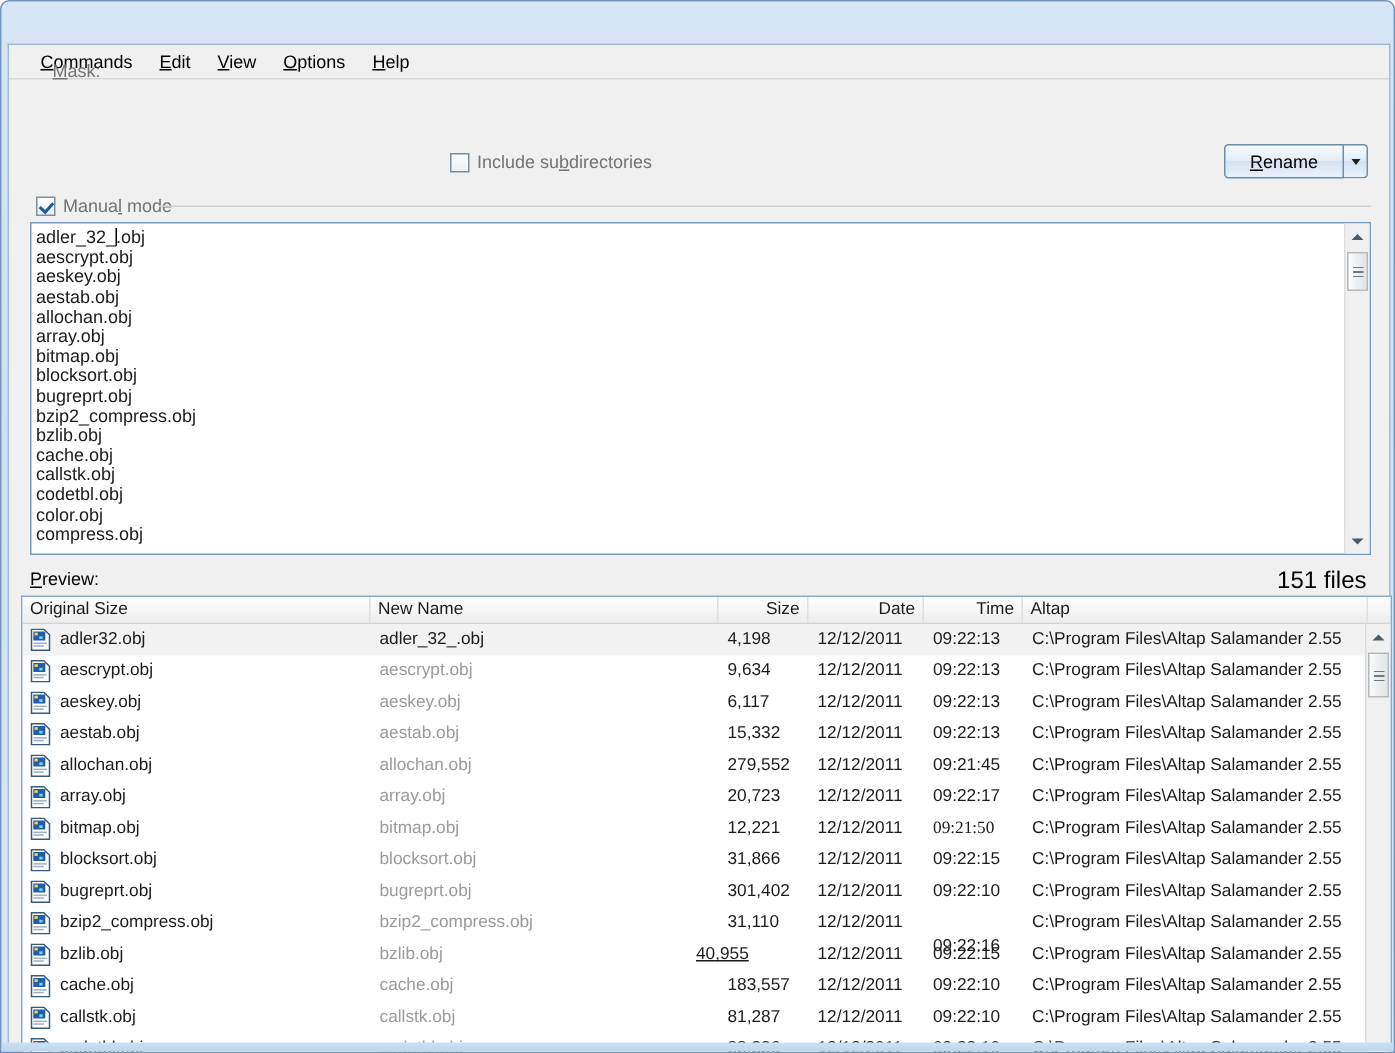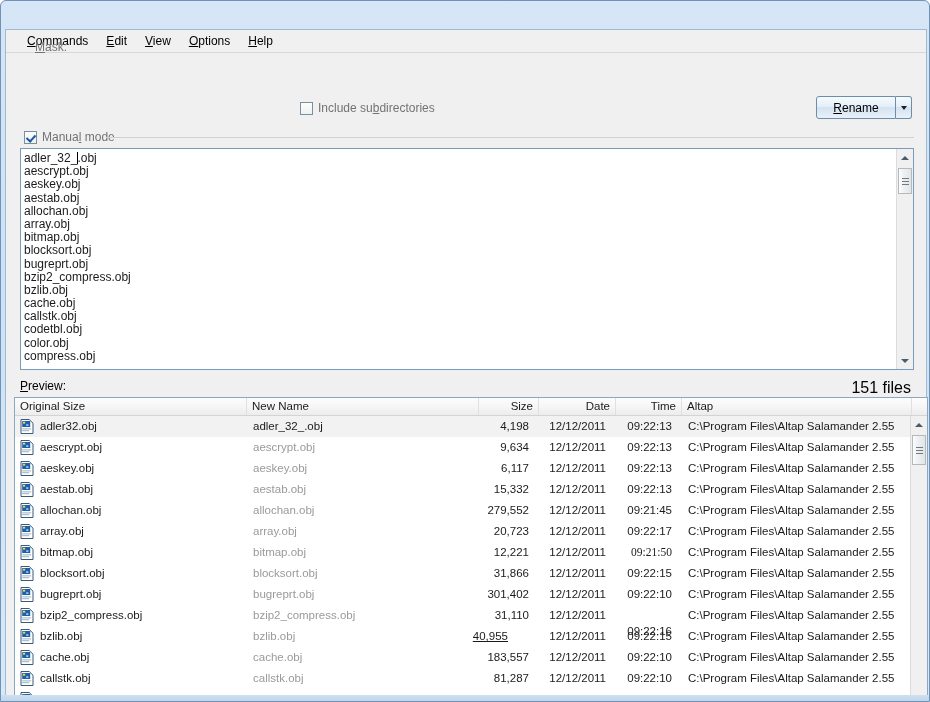--- a/index.html
+++ b/index.html
@@ -315,21 +315,21 @@
     position: absolute; top: 0; height: 21px;
     line-height: 21px;
     font-size: 11.5px;
     color: #1b1b1b;
     white-space: nowrap;
     overflow: hidden;
     box-sizing: border-box;
   }
   .cell.newname { color: #9a9a9a; }
   .row.sel .cell.newname { color: #1b1b1b; }
-  .cell.r { text-align: right; }
+  .cell.r { text-align: left; }
 
   .ficon {
     position: absolute; left: 5px; top: 3px;
     width: 14px; height: 15px;
   }
 
   .lv-vsb {
     position: absolute; right: 0; top: 18px;
     width: 17px; bottom: 0;
     background: #f0f0f0;

